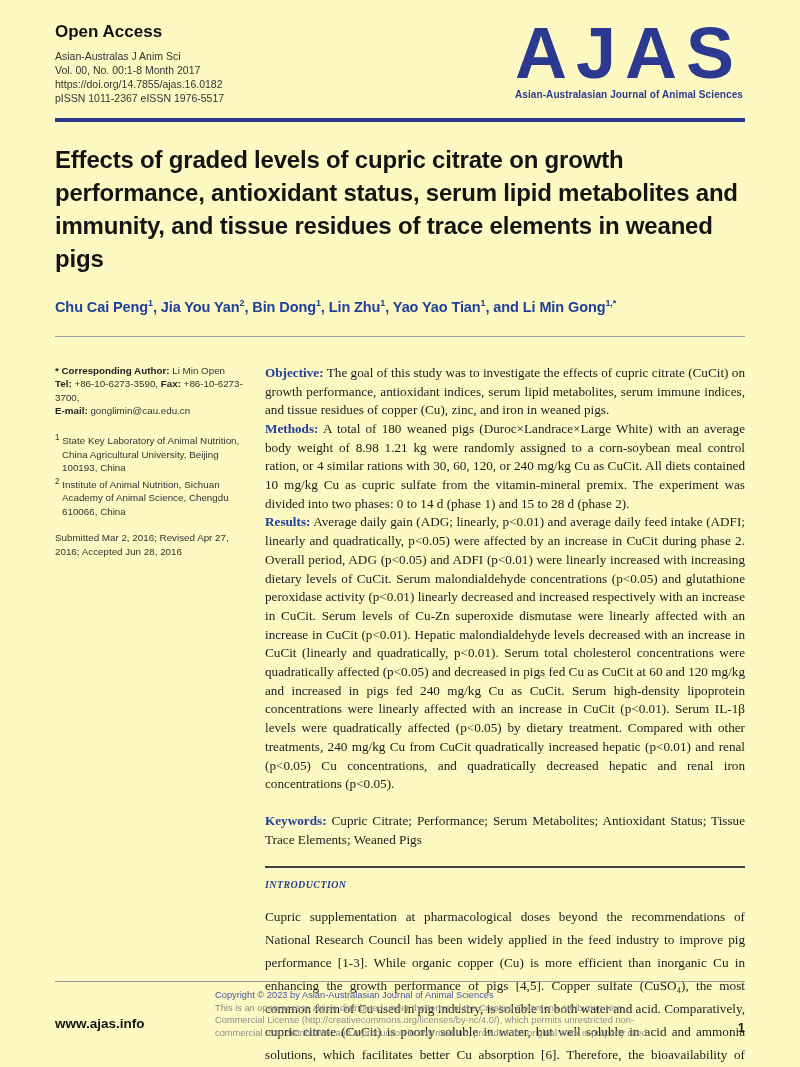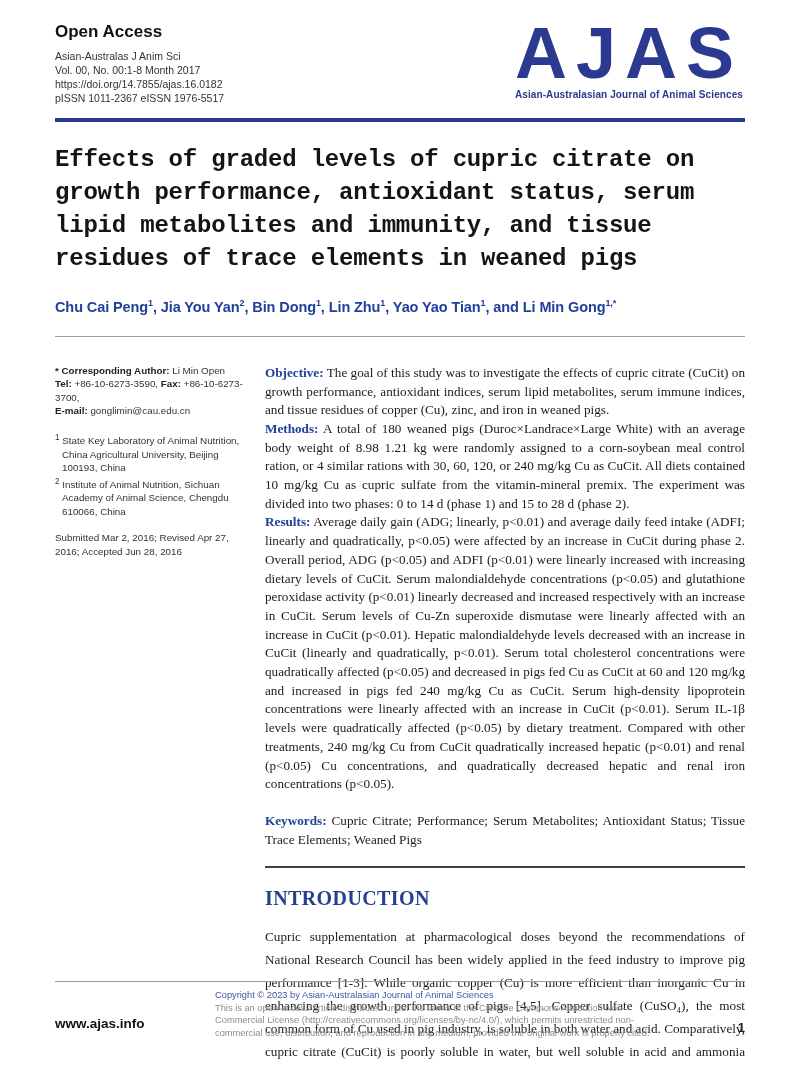--- a/index.html
+++ b/index.html
@@ -1,39 +1,39 @@
 <!DOCTYPE html>
 <html><head>
 <meta charset="utf-8">
 <style>
   * { margin:0; padding:0; box-sizing:border-box; }
   html,body { background:#e8e8e8; }
   .page {
     position:relative; width:800px; height:1067px; margin:0 auto;
-    background:#ffffff; overflow:hidden;
+    background:#fef9c3; overflow:hidden;
     font-family:"Liberation Sans", sans-serif; color:#1b1b1b;
   }
   .content { padding:22px 55px 0 55px; }
 
   
   .masthead { display:flex; justify-content:space-between; align-items:flex-start; }
   .open-access { font-size:17px; font-weight:bold; color:#111; margin-bottom:7px; }
   .journal-line { font-size:10.5px; line-height:14px; color:#333; }
   .mast-right { text-align:center; padding-right:2px; margin-top:-4px; }
   .logo-text {
     font-size:72px; line-height:70px; font-weight:600; letter-spacing:9px;
     color:#2b3990; font-family:"Liberation Sans", sans-serif;
   }
   .logo-subtitle { font-size:10px; font-weight:bold; color:#2b3990; margin-top:1px; letter-spacing:0.1px; }
 
   .rule-blue { height:4px; background:#2b3990; margin-top:13px; }
 
   
   .article-title {
-    margin-top:21px; font-family:Liberation Mono, monospace;
+    margin-top:21px; font-family:Liberation Sans, sans-serif;
     font-size:24px; line-height:33px; font-weight:bold; color:#141414; letter-spacing:-0.2px;
   }
   .authors {
     margin-top:23px; font-size:14.5px; font-weight:bold; color:#20409a; letter-spacing:-0.1px;
   }
   .authors sup { font-size:9px; }
   .rule-thin { height:1px; background:#9aa0a8; margin-top:21px; }
 
   
   .columns { display:flex; gap:17px; margin-top:27px; }
@@ -41,22 +41,22 @@
   .left-col b { color:#222; }
   .left-block { margin-bottom:13px; }
   .affil { padding-left:7px; text-indent:-7px; }
 
   .right-col { flex:1; font-family:"Liberation Serif", serif; }
   .abs { font-size:13.2px; line-height:18.7px; text-align:justify; color:#1b1b1b; }
   .lbl { font-weight:bold; color:#20409a; }
   .keywords { margin-top:18px; }
   .rule-dark { height:2px; background:#414141; margin-top:17px; }
   .section-heading {
-    margin-top:19px; font-family:"Liberation Serif", serif;
-    font-size:20px; font-weight:bold; color:#24408e; letter-spacing:0.4px;
+    margin-top:11px; font-family:"Liberation Serif", serif;
+    font-size:10px; font-weight:bold; color:#24408e; letter-spacing:0.4px;font-style:italic;
   }
   .intro-par { margin-top:15px; font-size:13.2px; line-height:23px; text-align:justify; color:#1b1b1b; }
 
   
   .footer-rule { position:absolute; left:55px; right:55px; top:981px; height:1px; background:#9a9a9a; }
   .footer-row { position:absolute; left:55px; right:55px; top:989px; display:flex; }
   .footer-site { width:160px; flex:none; font-size:13.5px; font-weight:bold; color:#111; padding-top:27px; }
   .footer-center { flex:1; font-size:9.3px; line-height:12.6px; color:#8c8c8c; padding-right:60px; }
   .footer-copyright { color:#4553a4; }
   .footer-page { width:30px; flex:none; text-align:right; font-size:13px; font-weight:bold; color:#222; padding-top:31px; }

